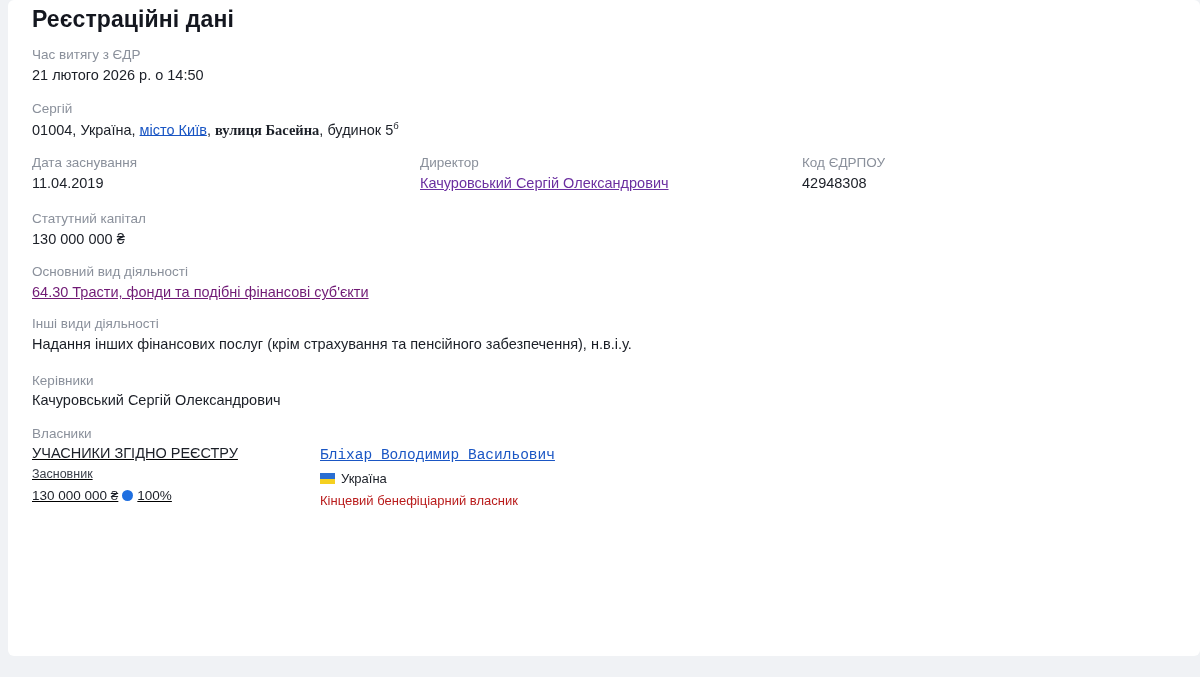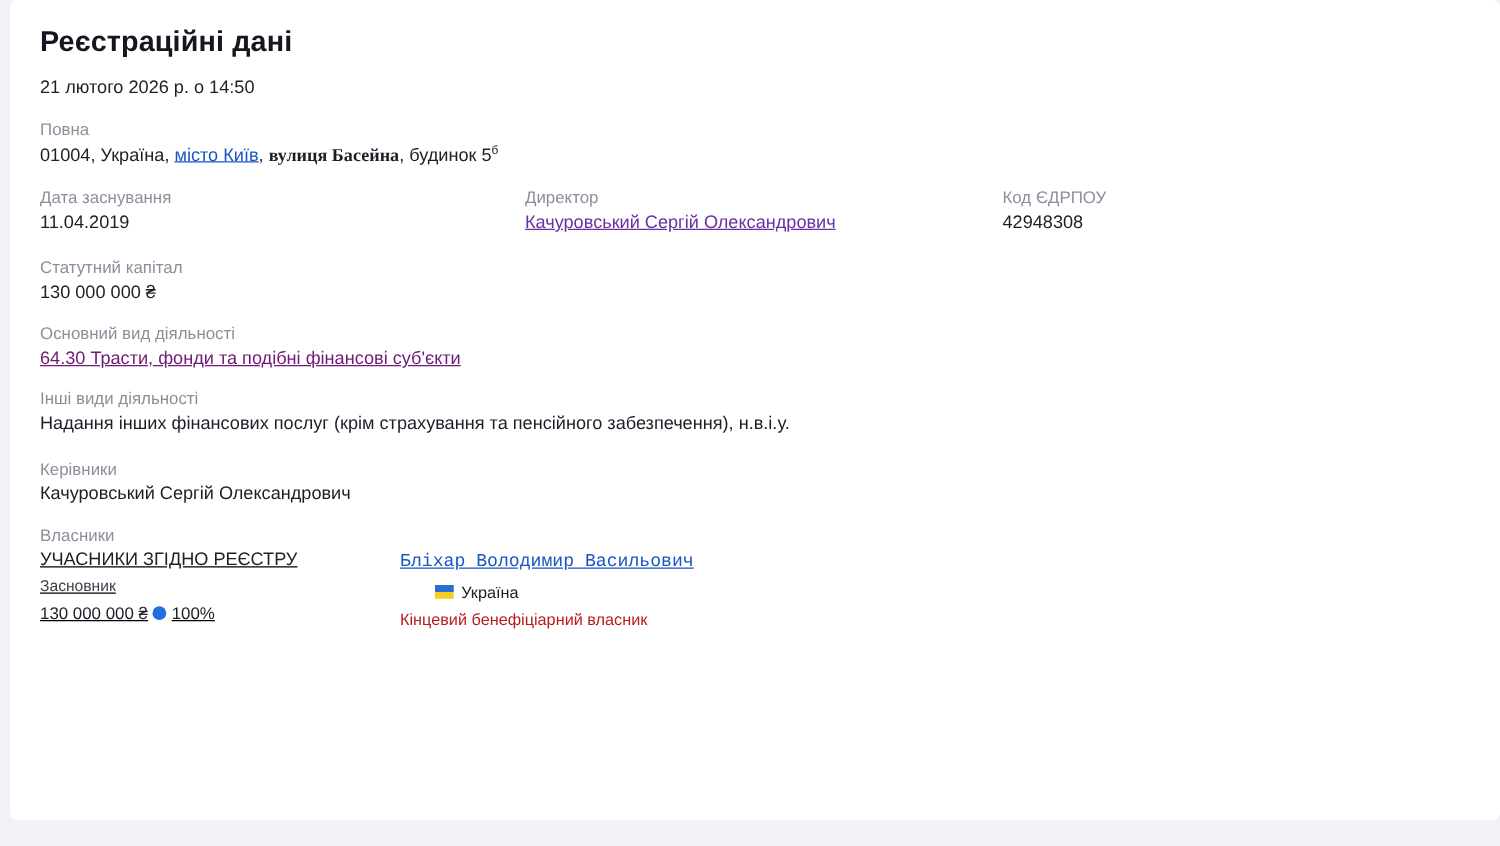--- a/index.html
+++ b/index.html
@@ -17,21 +17,21 @@
     overflow: hidden;
   }
   .card {
     position: absolute;
     left: 8px;
     top: 0;
     width: 1192px;
     height: 656px;
     background: #ffffff;
     border-radius: 6px;
-    padding: 16px 24px 0 24px;
+    padding: 2px 24px 0 24px;
   }
   .title {
     font-size: 23px;
     font-weight: bold;
     color: #14171f;
     margin: 4px 0 14px 0;
     letter-spacing: 0.1px;
   }
   .label {
     font-size: 13.5px;
@@ -113,21 +113,20 @@
     display: inline-block;
     font-family: Liberation Mono, monospace;
   }
   .country {
     font-size: 13px;
     color: #1b1f27;
     display: flex;
     align-items: center;
     gap: 6px;
     margin-bottom: 7px;
-    margin-left: 28px;
   }
   .flag {
     display: inline-block;
     width: 15px;
     height: 11px;
     border: 0;
     background: linear-gradient(to bottom, #2a6ed1 0 50%, #f5d020 50% 100%);
   }
   .benef {
     font-size: 13px;
@@ -137,26 +136,27 @@
 </style>
 </head>
 <body>
 
 <div class="page">
   <div class="card">
 
     <div class="title">Реєстраційні дані</div>
 
     <div class="block">
+      <div class="label">Час витягу з ЄДР</div>
       <div class="value">21 лютого 2026 р. о 14:50</div>
     </div>
 
 
     <div class="block">
-      <div class="label">Повна</div>
+      <div class="label">Сергій</div>
       <div class="value">
         <span>01004, Україна, </span><a class="link" href="#">місто Київ</a><span>, </span><span class="bold">вулиця Басейна</span><span>, будинок 5</span><sup>б</sup>
       </div>
     </div>
 
     <div class="cols">
       <div class="col-1">
         <div class="label">Дата заснування</div>
         <div class="value">11.04.2019</div>
       </div>

